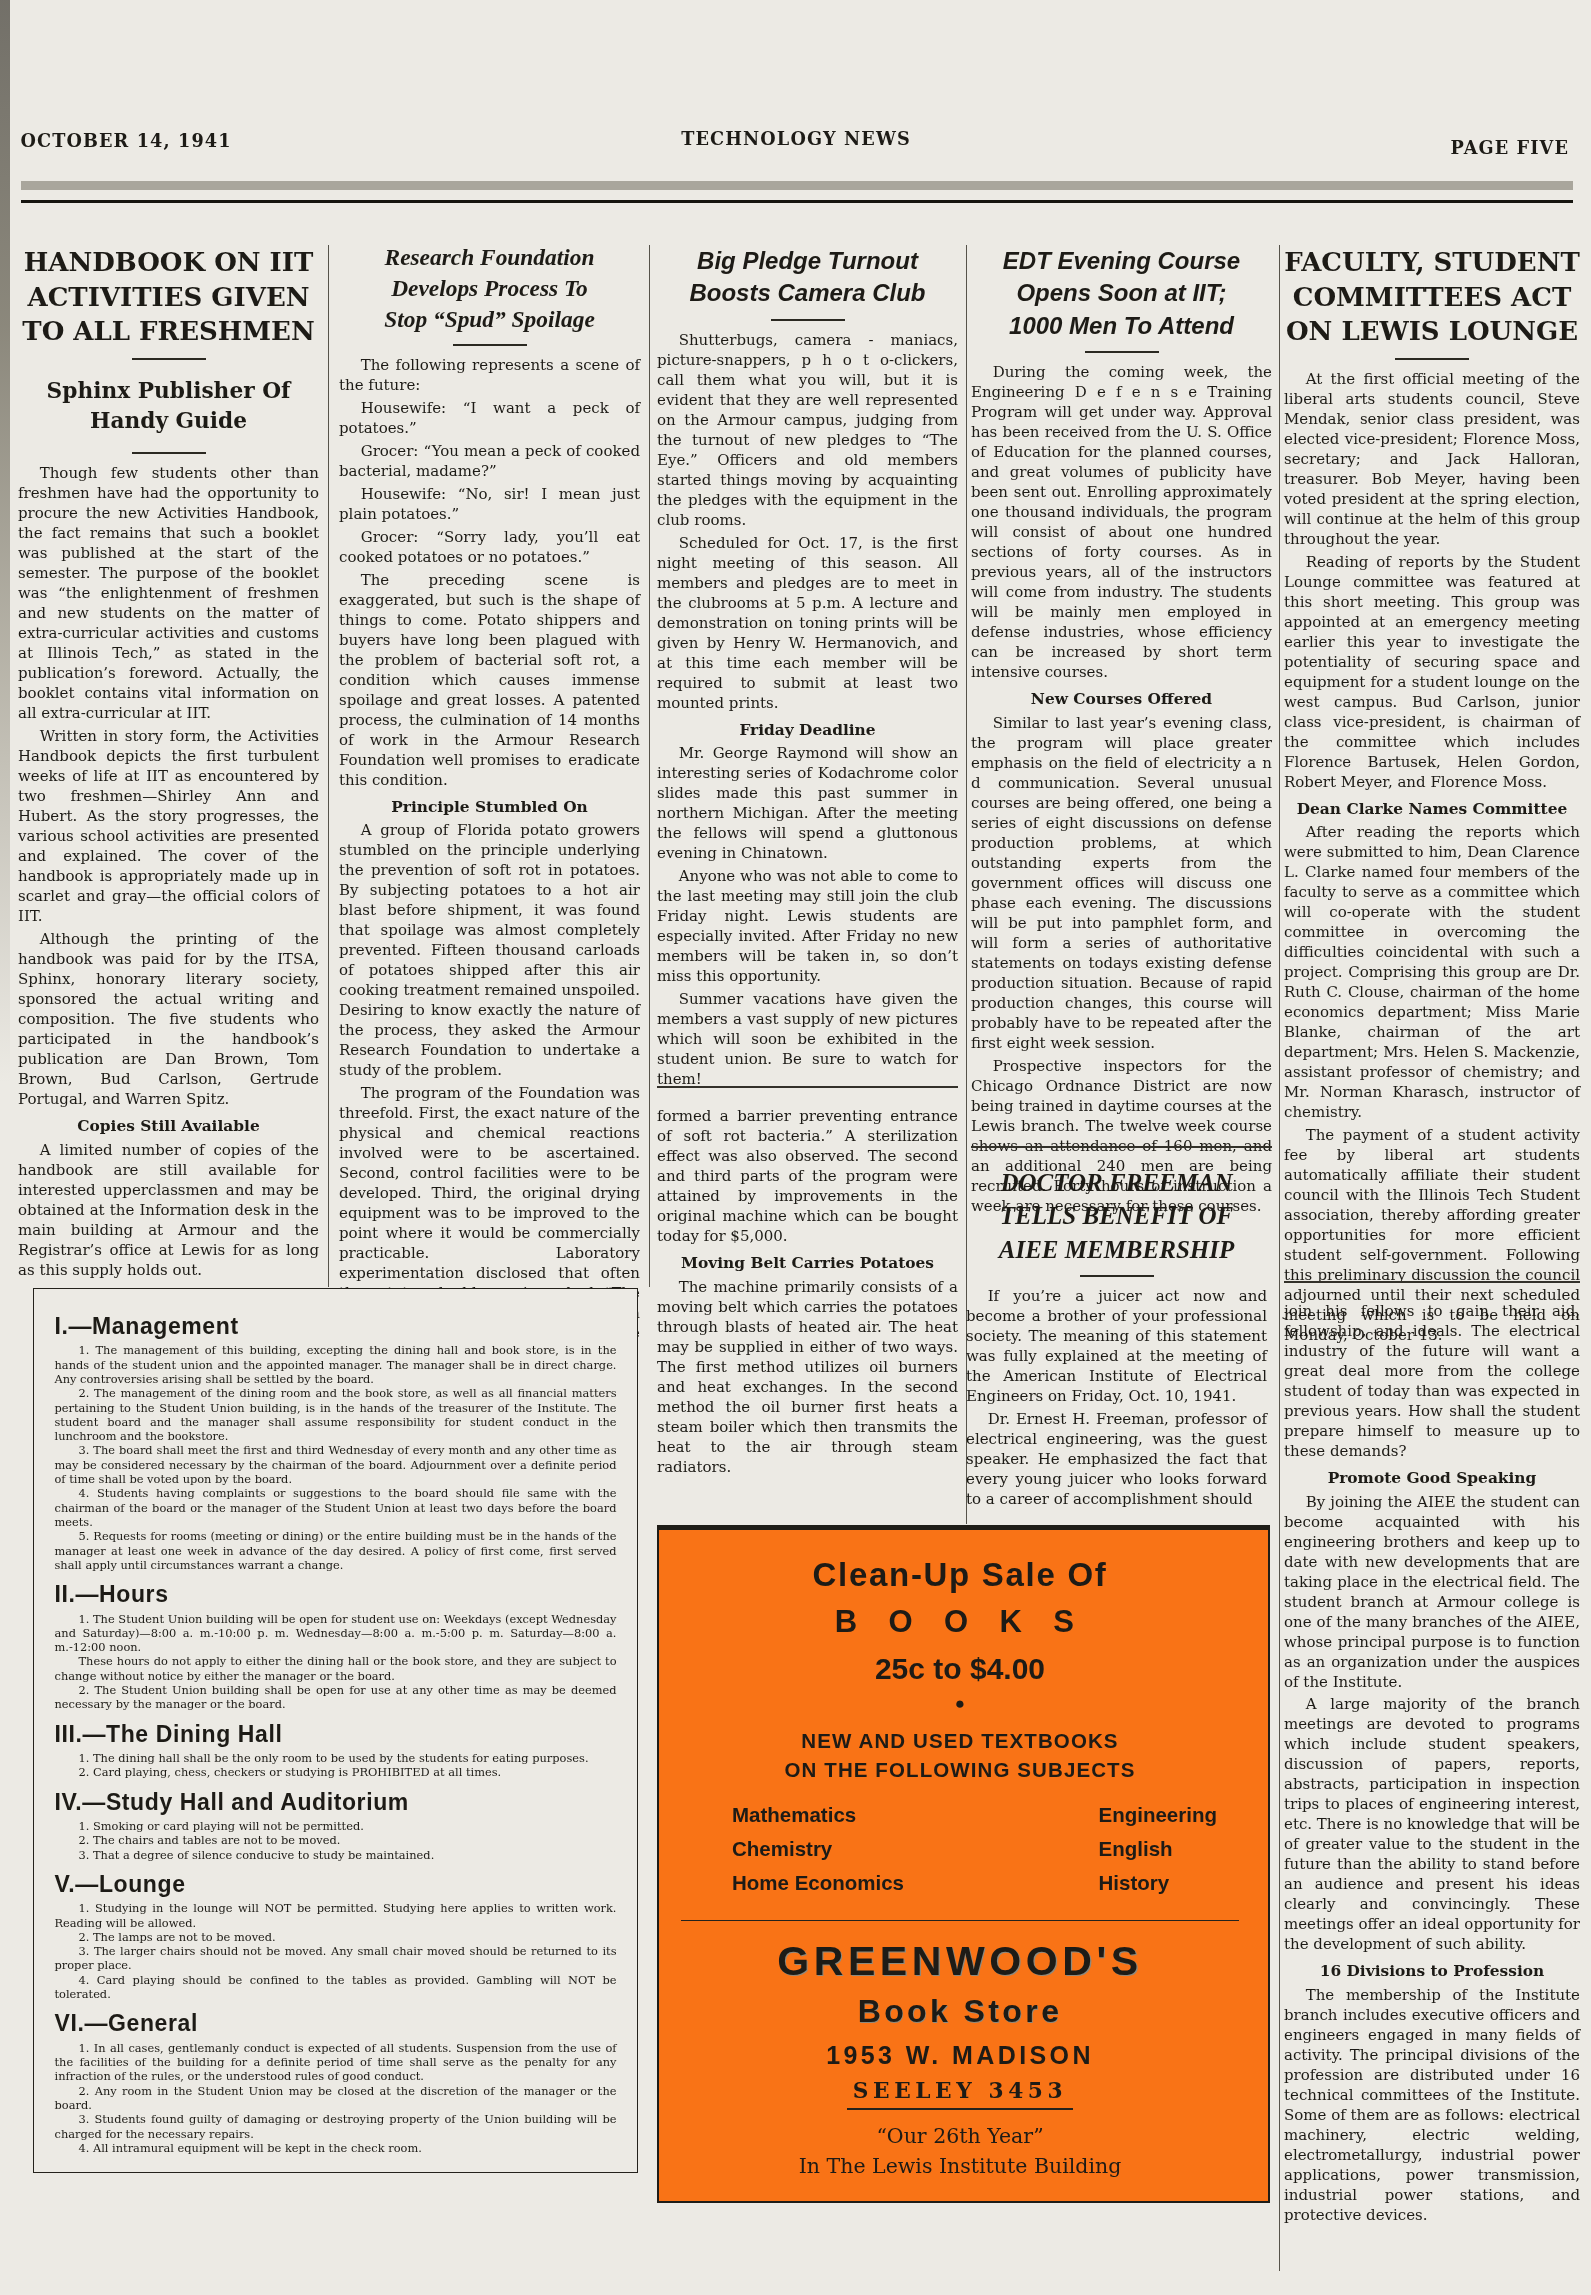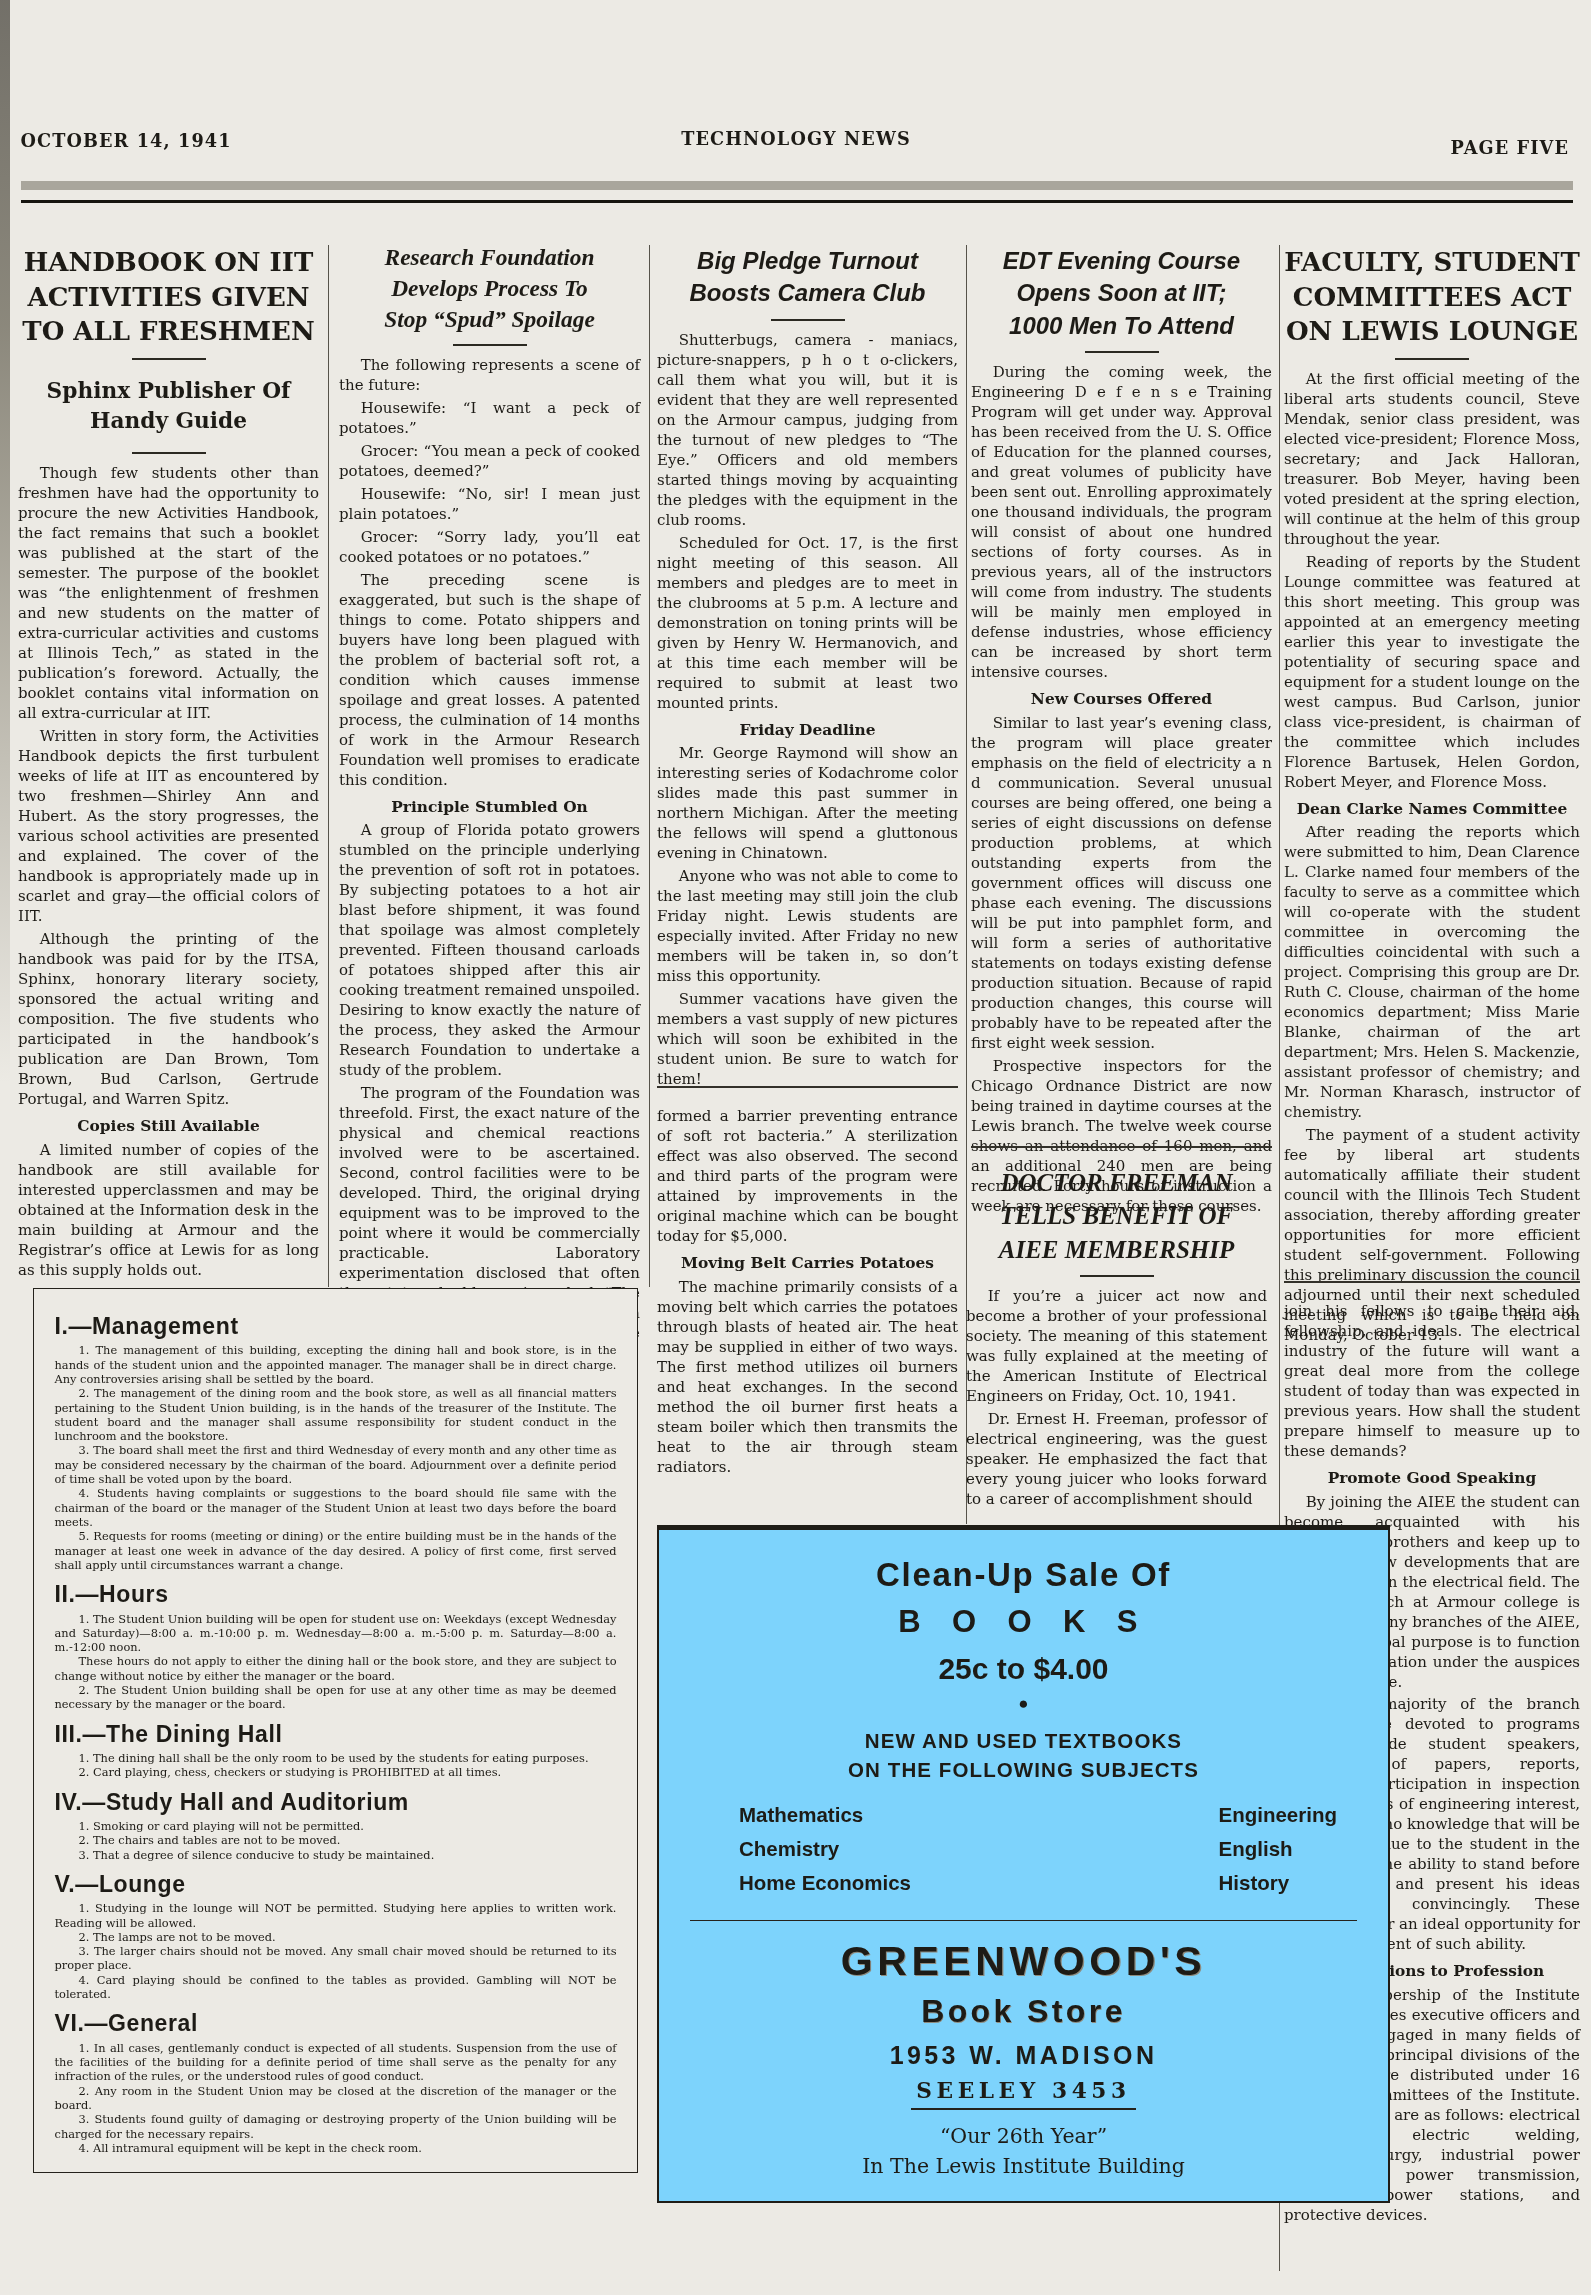--- a/index.html
+++ b/index.html
@@ -35,22 +35,22 @@
   .col-rule{height:1.7px;background:#33312a;}
   
   #rules-box{left:33px;top:1288px;width:605px;border:1.7px solid #24221c;
     background:#eceae4;padding:15px 20.5px 17px 20.5px;box-sizing:border-box;}
   .rules-title{font-family:"Liberation Sans",sans-serif;font-weight:bold;font-size:34px;
     line-height:1.25;text-align:center;letter-spacing:2.3px;white-space:pre-line;margin:3.4px 0 10.3px 0;}
   .rules-sec-head{font-family:Liberation Sans, sans-serif;font-weight:bold;font-size:23px;
     margin:9px 0 3.4px 0;letter-spacing:0.6px;}
   .rule-item{font-size:11.4px;line-height:14.3px;text-align:justify;text-indent:24px;margin:0;}
   
-  #ad-box{left:657px;top:1525px;width:733px;border:2.3px solid #1f1d17;border-top-width:5.1px;
-    background:#7dd3fc;padding:26px 17px 23px 17px;box-sizing:border-box;text-align:center;
+  #ad-box{left:657px;top:1525px;width:613px;border:2.3px solid #1f1d17;border-top-width:5.1px;
+    background:#f97316;padding:26px 17px 23px 10px;box-sizing:border-box;text-align:center;
     font-family:"Liberation Sans",sans-serif;}
   .ad-title{font-size:33px;font-weight:bold;letter-spacing:1.7px;margin:0 0 10.3px 0;}
   .ad-books{font-size:31px;font-weight:bold;letter-spacing:11.4px;margin:0 0 11.4px 0;}
   .ad-price{font-size:30px;font-weight:bold;margin:0 0 8px 0;}
   .ad-dot{font-size:17px;margin:0 0 15px 0;}
   .ad-sub{font-size:20.5px;font-weight:bold;letter-spacing:1.1px;margin:0 0 5.7px 0;}
   .ad-subjects{display:flex;justify-content:space-between;text-align:left;
     padding:10.3px 34px 5.7px 63px;}
   .ad-subjects div{font-size:20.5px;font-weight:bold;line-height:1.65;}
   .ad-hr{width:96%;height:0;border-top:1.7px solid #24221c;margin:15px auto 17px auto;}
@@ -96,21 +96,21 @@
   <p class="bp">A limited number of copies of the handbook are still available for interested upperclassmen and may be obtained at the Information desk in the main building at Armour and the Registrar’s office at Lewis for as long as this supply holds out.</p>
 </section>
 
 <section class="abs" style="left:339px;top:242px;width:301px;">
   <h1 class="hl-italic">Research Foundation
 Develops Process To
 Stop “Spud” Spoilage</h1>
   <div class="hl-divider"></div>
   <p class="bp">The following represents a scene of the future:</p>
   <p class="bp">Housewife: “I want a peck of potatoes.”</p>
-  <p class="bp">Grocer: “You mean a peck of cooked potatoes, deemed?”</p>
+  <p class="bp">Grocer: “You mean a peck of cooked bacterial, madame?”</p>
   <p class="bp">Housewife: “No, sir! I mean just plain potatoes.”</p>
   <p class="bp">Grocer: “Sorry lady, you’ll eat cooked potatoes or no potatoes.”</p>
   <p class="bp">The preceding scene is exaggerated, but such is the shape of things to come. Potato shippers and buyers have long been plagued with the problem of bacterial soft rot, a condition which causes immense spoilage and great losses. A patented process, the culmination of 14 months of work in the Armour Research Foundation well promises to eradicate this condition.</p>
   <h3 class="crosshead">Principle Stumbled On</h3>
   <p class="bp">A group of Florida potato growers stumbled on the principle underlying the prevention of soft rot in potatoes. By subjecting potatoes to a hot air blast before shipment, it was found that spoilage was almost completely prevented. Fifteen thousand carloads of potatoes shipped after this air cooking treatment remained unspoiled. Desiring to know exactly the nature of the process, they asked the Armour Research Foundation to undertake a study of the problem.</p>
   <p class="bp">The program of the Foundation was threefold. First, the exact nature of the physical and chemical reactions involved were to be ascertained. Second, control facilities were to be developed. Third, the original drying equipment was to be improved to the point where it would be commercially practicable. Laboratory experimentation disclosed that often the potatoes had been air cooked. “The periderm, or outside skin, through heat treatment, underwent an increase in the number of cells that</p>
 </section>
 
 <section class="abs" style="left:657px;top:245px;width:301px;">
   <h1 class="hl-gothic">Big Pledge Turnout

